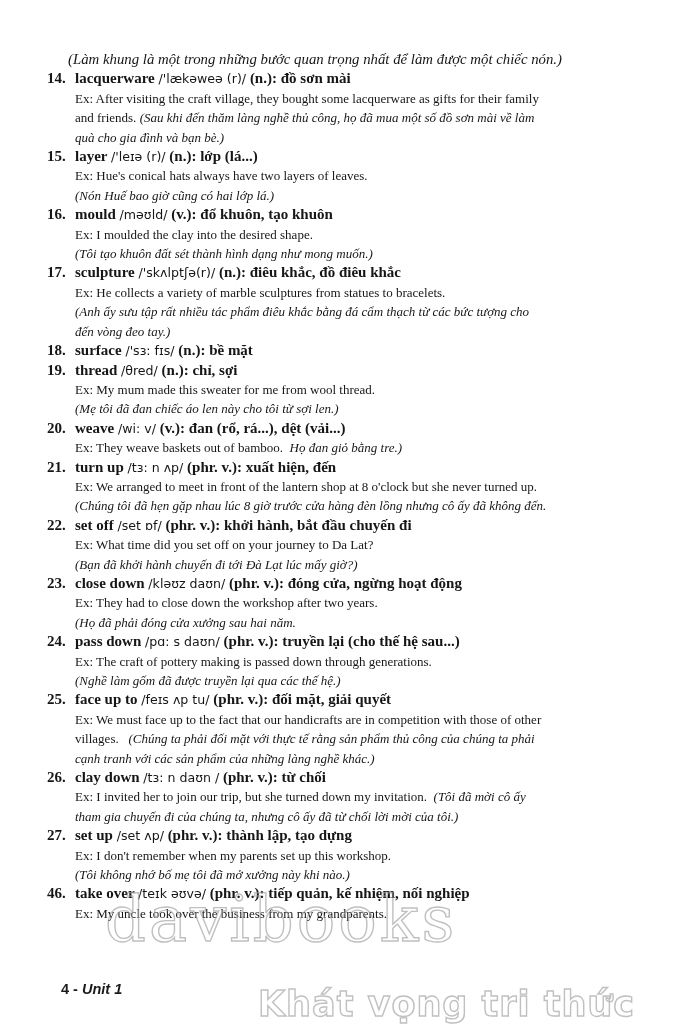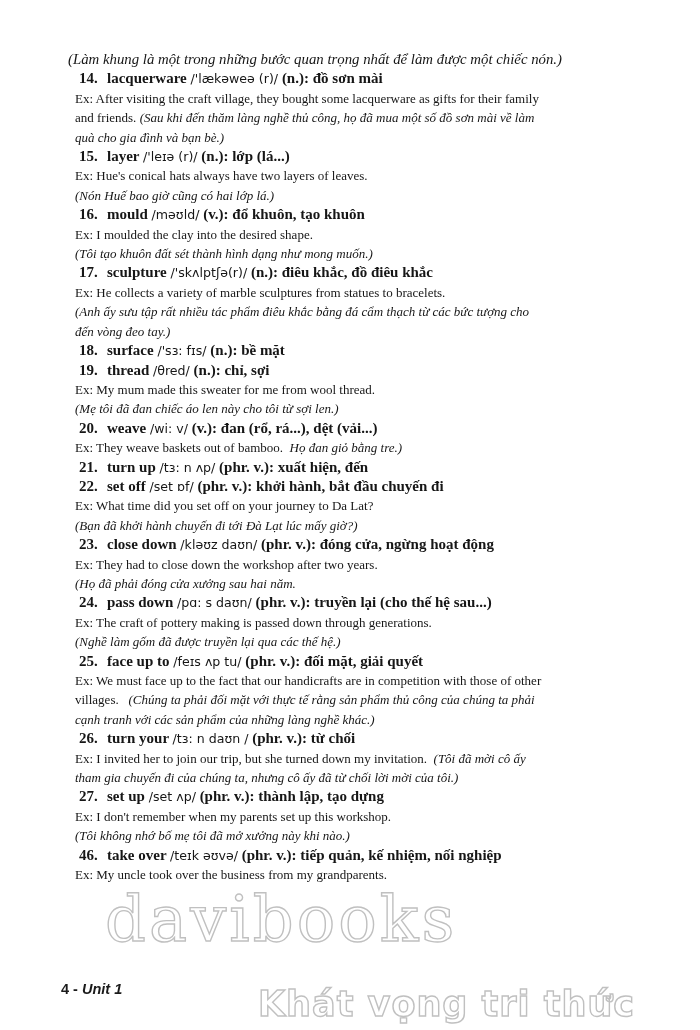--- a/index.html
+++ b/index.html
@@ -34,21 +34,20 @@
   }
   .entry .head {
     font-weight: bold;
     font-size: 15px;
     line-height: 19.4px;
     white-space: nowrap;
   }
   .num {
     display: inline-block;
     width: 28px;
-    margin-left: 32px;
   }
   .phon {
     font-weight: normal;
     font-family: "DejaVu Sans", sans-serif;
     font-size: 12.6px;
   }
   .ex {
     margin-left: 28px;
     font-size: 13px;
   }
@@ -150,20 +149,24 @@
 
   <div class="entry">
     <div class="head"><span class="num">20.</span><span class="word">weave</span> <span class="phon">/wi: v/</span> <span class="pos">(v.):</span> <span class="meaning">đan (rổ, rá...), dệt (vải...)</span></div>
     <div class="ex">
             <div class="ex-line"><span class="rm">Ex: They weave baskets out of bamboo. &nbsp;</span><span class="it">Họ đan giỏ bằng tre.)</span></div>
           </div>
   </div>
 
   <div class="entry">
     <div class="head"><span class="num">21.</span><span class="word">turn up</span> <span class="phon">/tɜ: n ʌp/</span> <span class="pos">(phr. v.):</span> <span class="meaning">xuất hiện, đến</span></div>
+    <div class="ex">
+            <div class="ex-line"><span class="rm">Ex: We arranged to meet in front of the lantern shop at 8 o'clock but she never turned up.</span></div>
+            <div class="ex-line"><span class="it">(Chúng tôi đã hẹn gặp nhau lúc 8 giờ trước cửa hàng đèn lồng nhưng cô ấy đã không đến.</span></div>
+          </div>
   </div>
 
   <div class="entry">
     <div class="head"><span class="num">22.</span><span class="word">set off</span> <span class="phon">/set ɒf/</span> <span class="pos">(phr. v.):</span> <span class="meaning">khởi hành, bắt đầu chuyến đi</span></div>
     <div class="ex">
             <div class="ex-line"><span class="rm">Ex: What time did you set off on your journey to Da Lat?</span></div>
             <div class="ex-line"><span class="it">(Bạn đã khởi hành chuyến đi tới Đà Lạt lúc mấy giờ?)</span></div>
           </div>
   </div>
 
@@ -186,21 +189,21 @@
   <div class="entry">
     <div class="head"><span class="num">25.</span><span class="word">face up to</span> <span class="phon">/feɪs ʌp tu/</span> <span class="pos">(phr. v.):</span> <span class="meaning">đối mặt, giải quyết</span></div>
     <div class="ex">
             <div class="ex-line"><span class="rm">Ex: We must face up to the fact that our handicrafts are in competition with those of other</span></div>
             <div class="ex-line"><span class="rm">villages. &nbsp;&nbsp;</span><span class="it">(Chúng ta phải đối mặt với thực tế rằng sản phẩm thủ công của chúng ta phải</span></div>
             <div class="ex-line"><span class="it">cạnh tranh với các sản phẩm của những làng nghề khác.)</span></div>
           </div>
   </div>
 
   <div class="entry">
-    <div class="head"><span class="num">26.</span><span class="word">turn your</span> <span class="phon">/tɜ: n daʊn /</span> <span class="pos">(phr. v.):</span> <span class="meaning">từ chối</span></div>
+    <div class="head"><span class="num">26.</span><span class="word">clay down</span> <span class="phon">/tɜ: n daʊn /</span> <span class="pos">(phr. v.):</span> <span class="meaning">từ chối</span></div>
     <div class="ex">
             <div class="ex-line"><span class="rm">Ex: I invited her to join our trip, but she turned down my invitation. &nbsp;</span><span class="it">(Tôi đã mời cô ấy</span></div>
             <div class="ex-line"><span class="it">tham gia chuyến đi của chúng ta, nhưng cô ấy đã từ chối lời mời của tôi.)</span></div>
           </div>
   </div>
 
   <div class="entry">
     <div class="head"><span class="num">27.</span><span class="word">set up</span> <span class="phon">/set&nbsp;ʌp/</span> <span class="pos">(phr. v.):</span> <span class="meaning">thành lập, tạo dựng</span></div>
     <div class="ex">
             <div class="ex-line"><span class="rm">Ex: I don't remember when my parents set up this workshop.</span></div>

